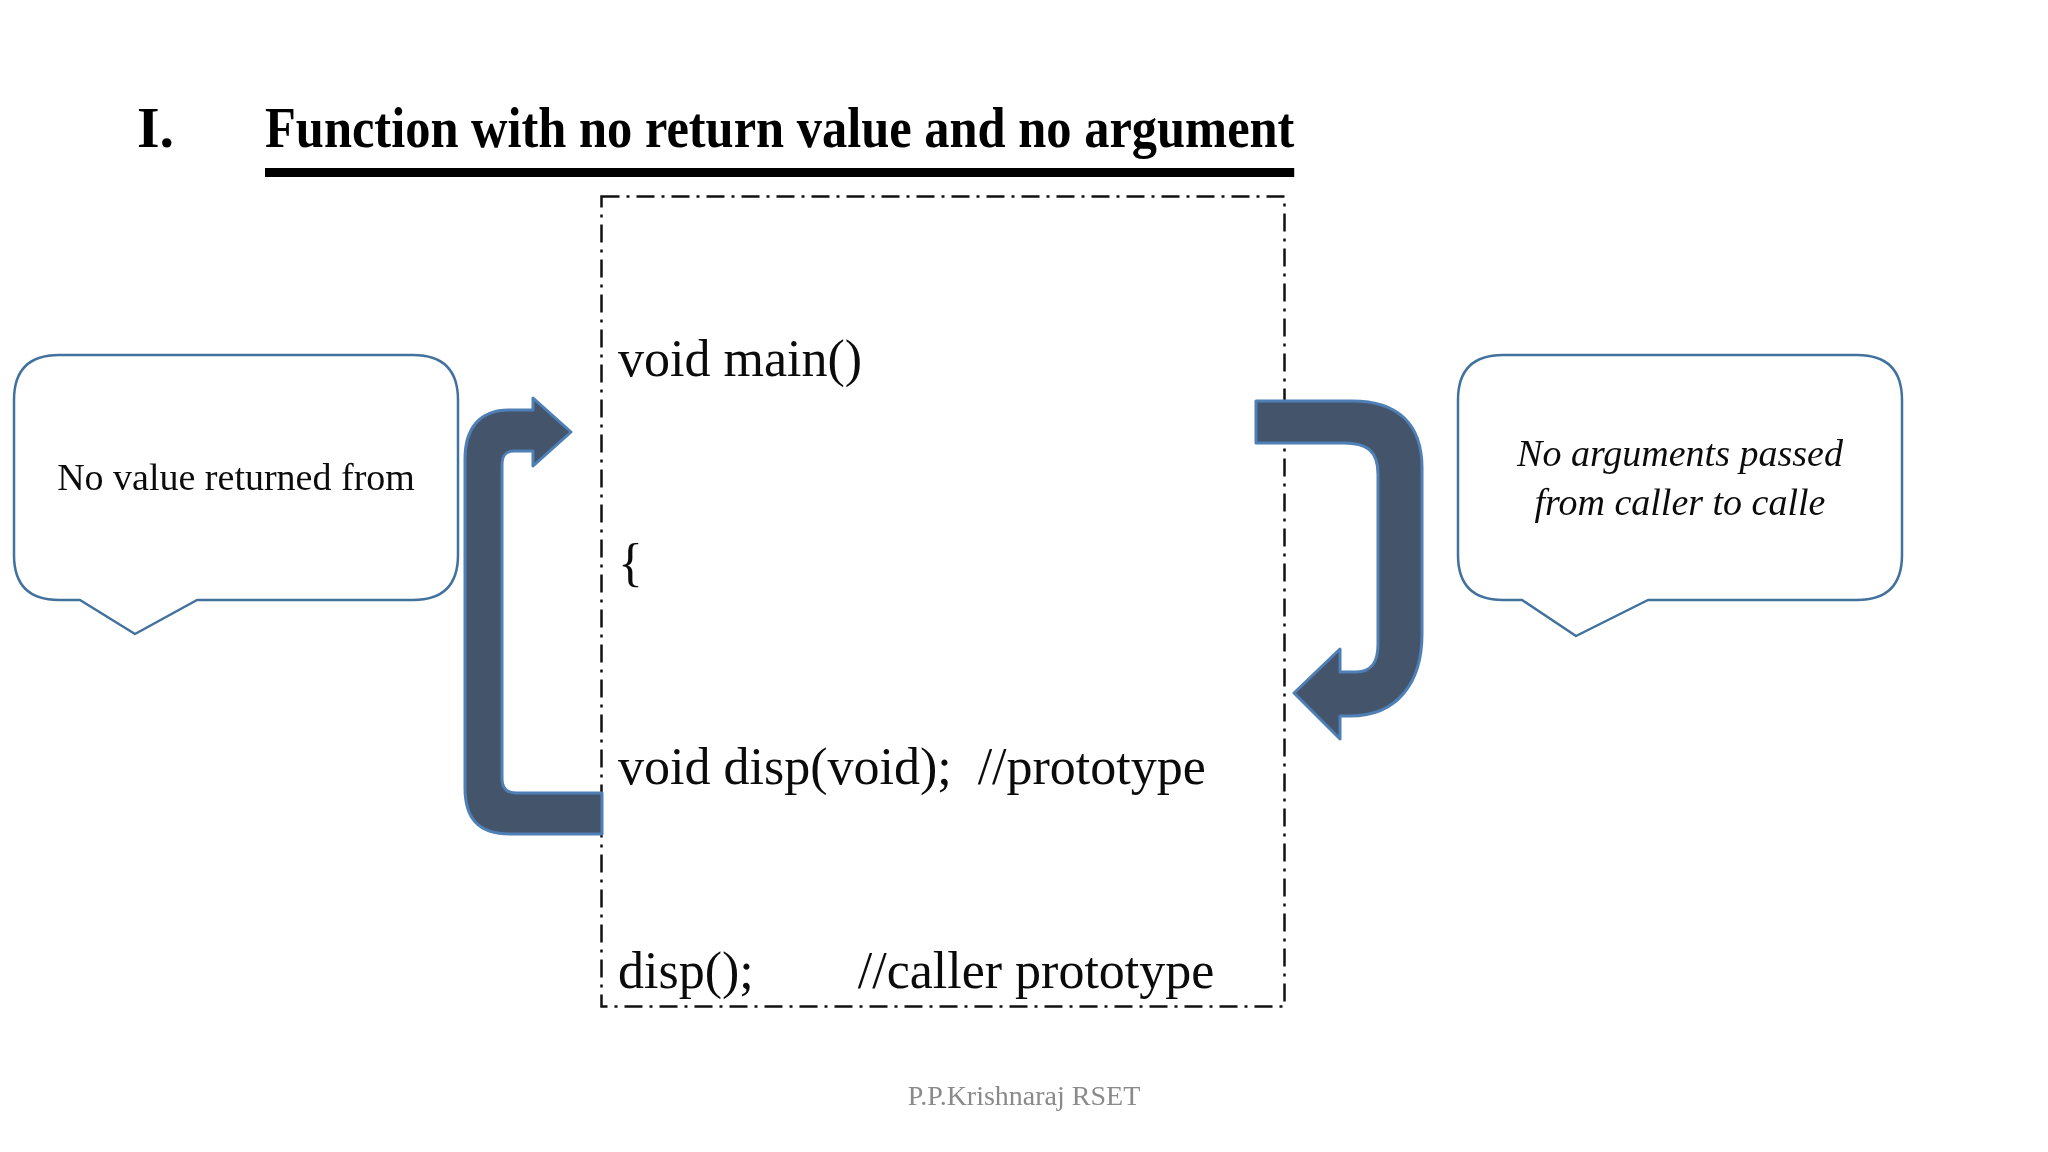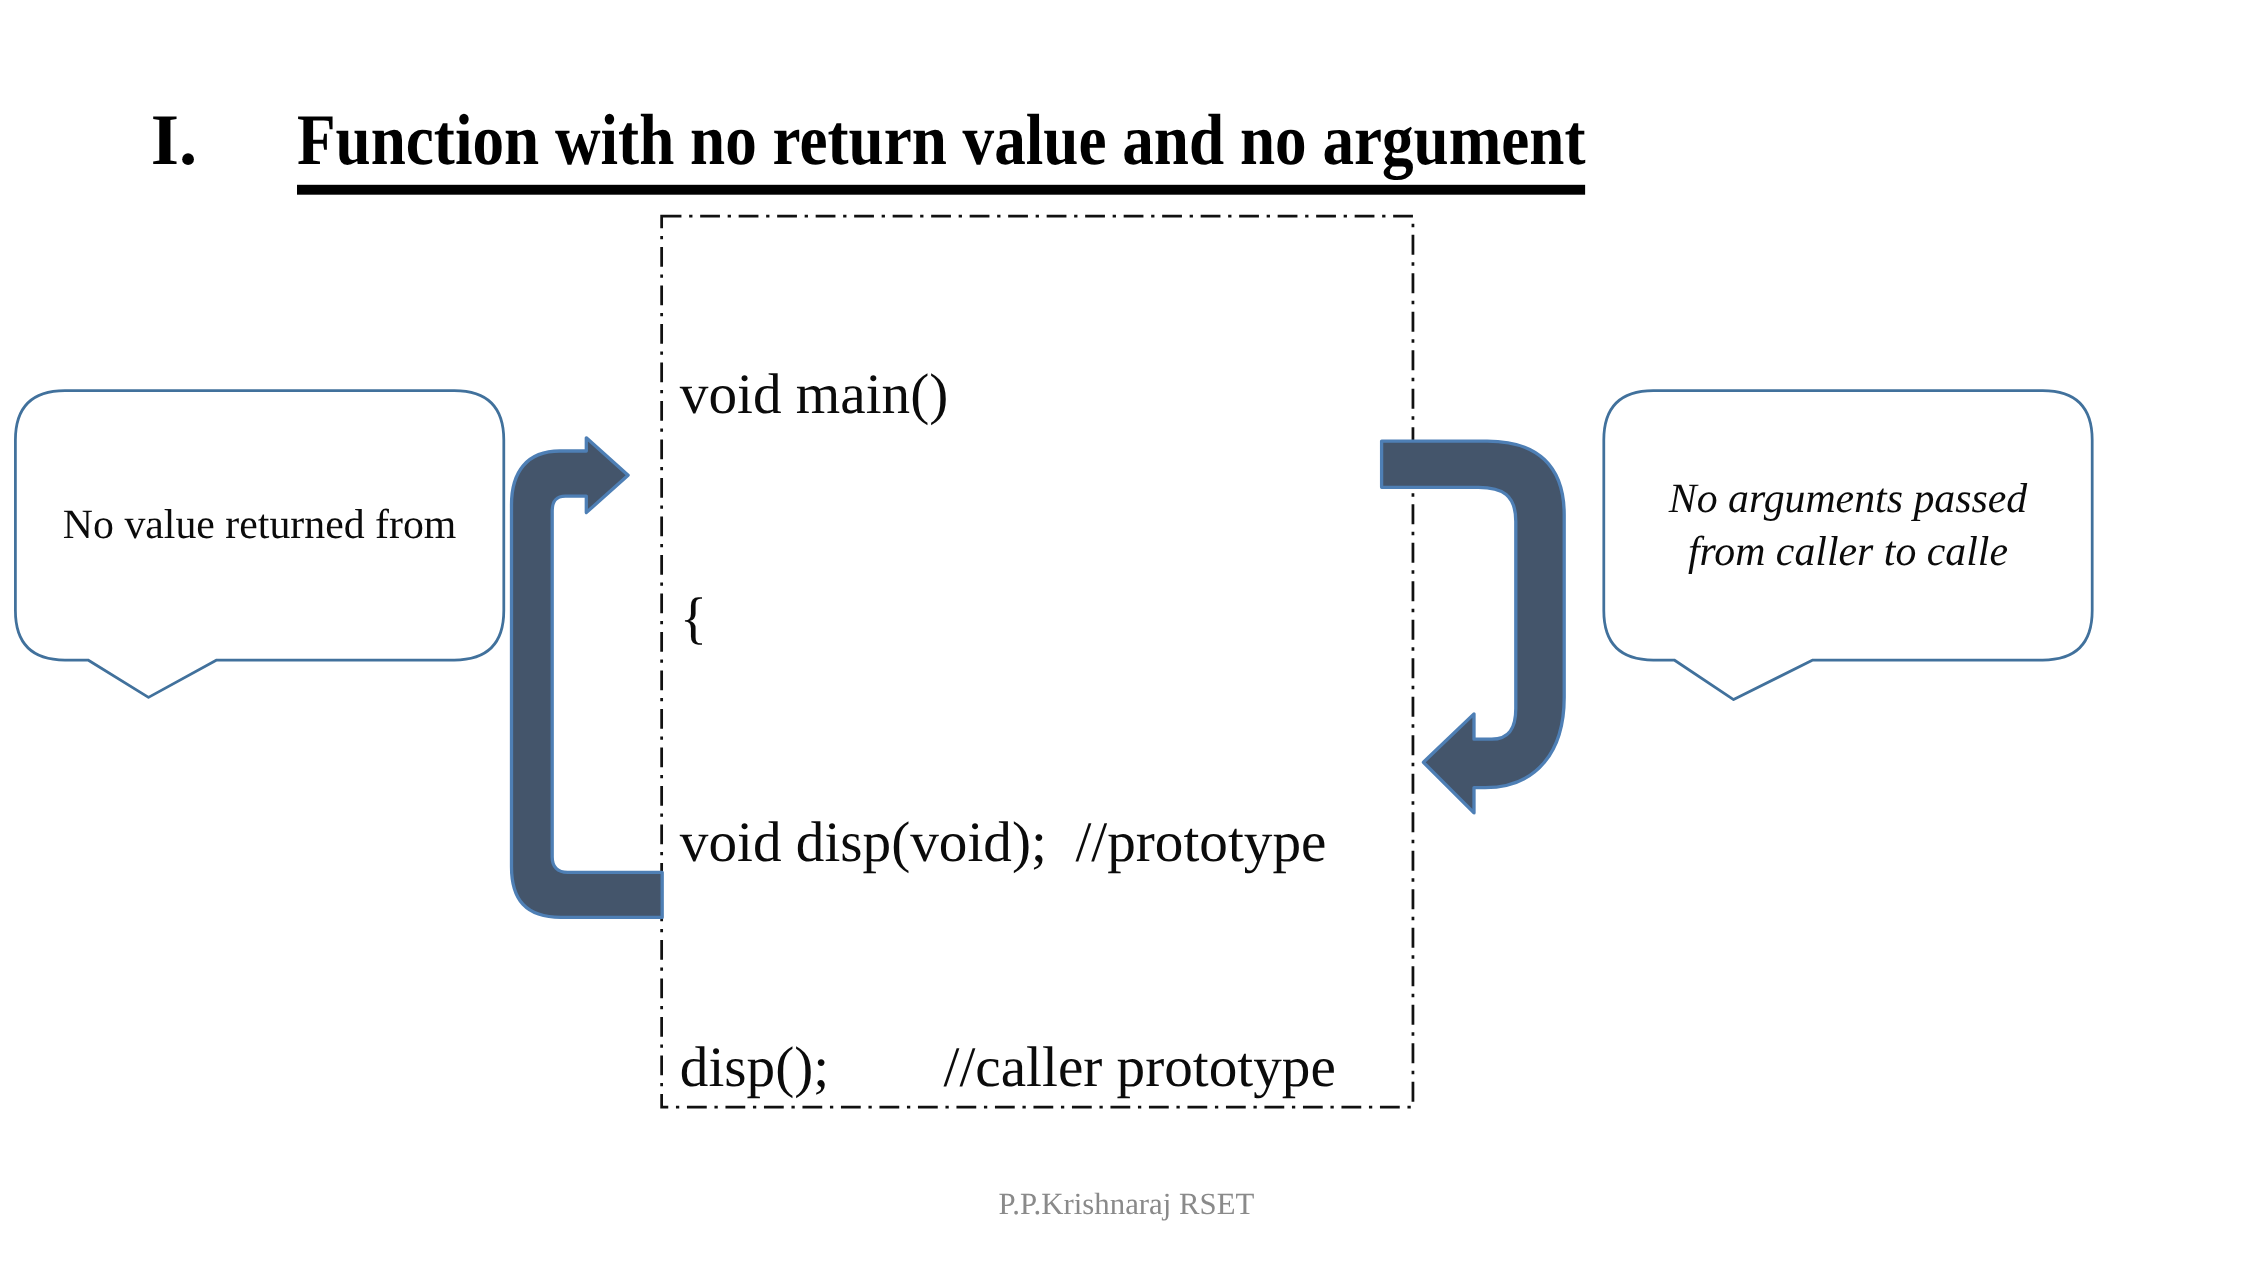--- a/index.html
+++ b/index.html
@@ -1,20 +1,20 @@
 <!DOCTYPE html>
 <html><head>
 <meta charset="utf-8">
 <style>
   html,body{margin:0;padding:0;background:#ffffff;}
   .slide{position:relative;width:2048px;height:1152px;background:#ffffff;overflow:hidden;
          font-family:"Liberation Serif","DejaVu Serif",serif;}
   
   .title{position:absolute;left:137px;top:92px;white-space:nowrap;
-         font-weight:bold;font-size:66px;line-height:72px;color:#000;}
+         font-weight:bold;font-size:58px;line-height:72px;color:#000;}
   .title-num{display:inline-block;margin-right:91px;}
   .title-text{display:inline-block;border-bottom:9px solid #000;padding-bottom:4px;
               transform:scaleX(0.87);transform-origin:left bottom;}
   
   .shapes{position:absolute;left:0;top:0;width:2048px;height:1152px;pointer-events:none;}
   
   .code{position:absolute;left:618px;top:189px;color:#0b0b0b;
         font-size:52px;line-height:68px;white-space:pre;}
   .code-line{min-height:68px;}
   

